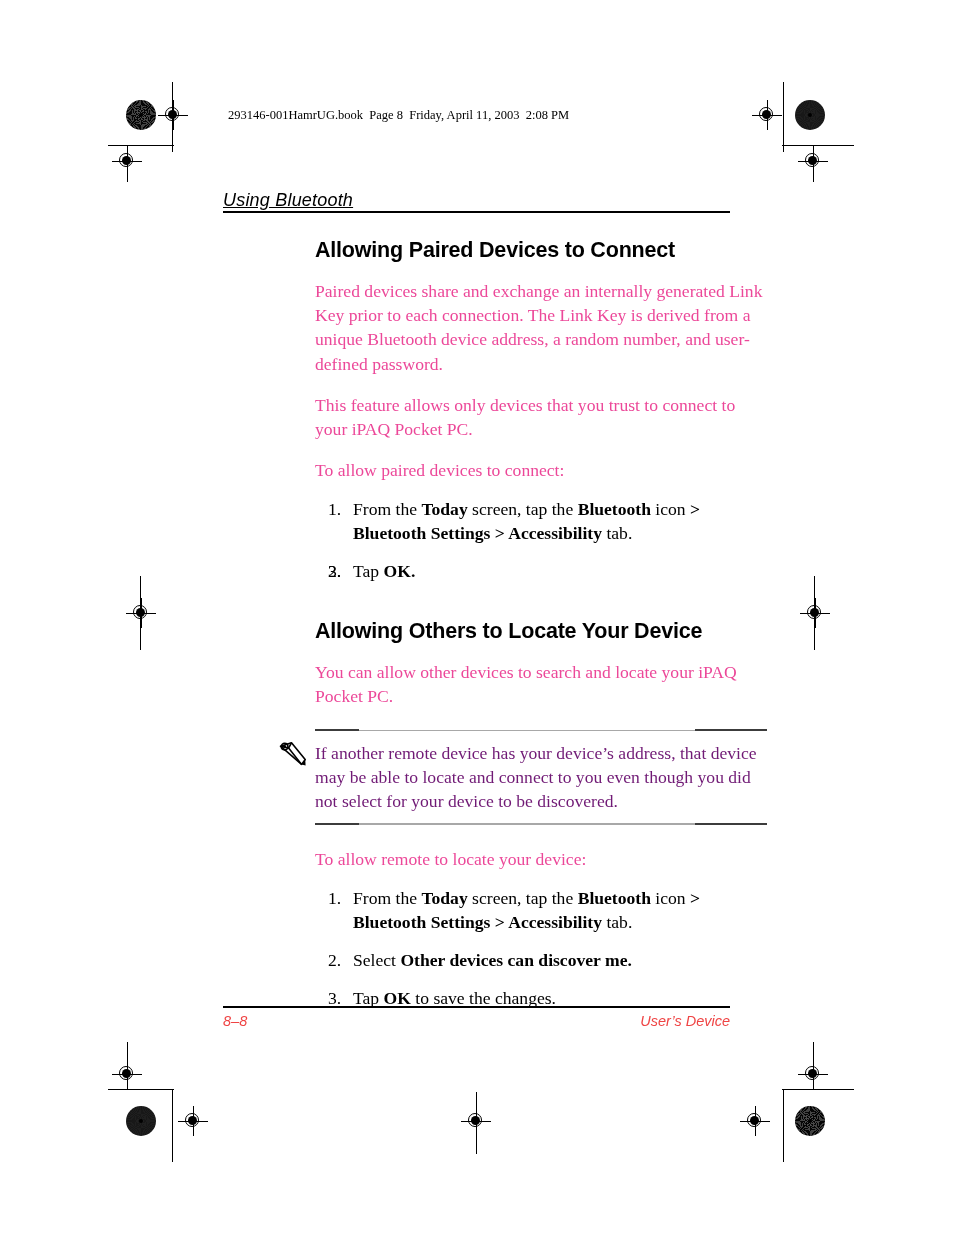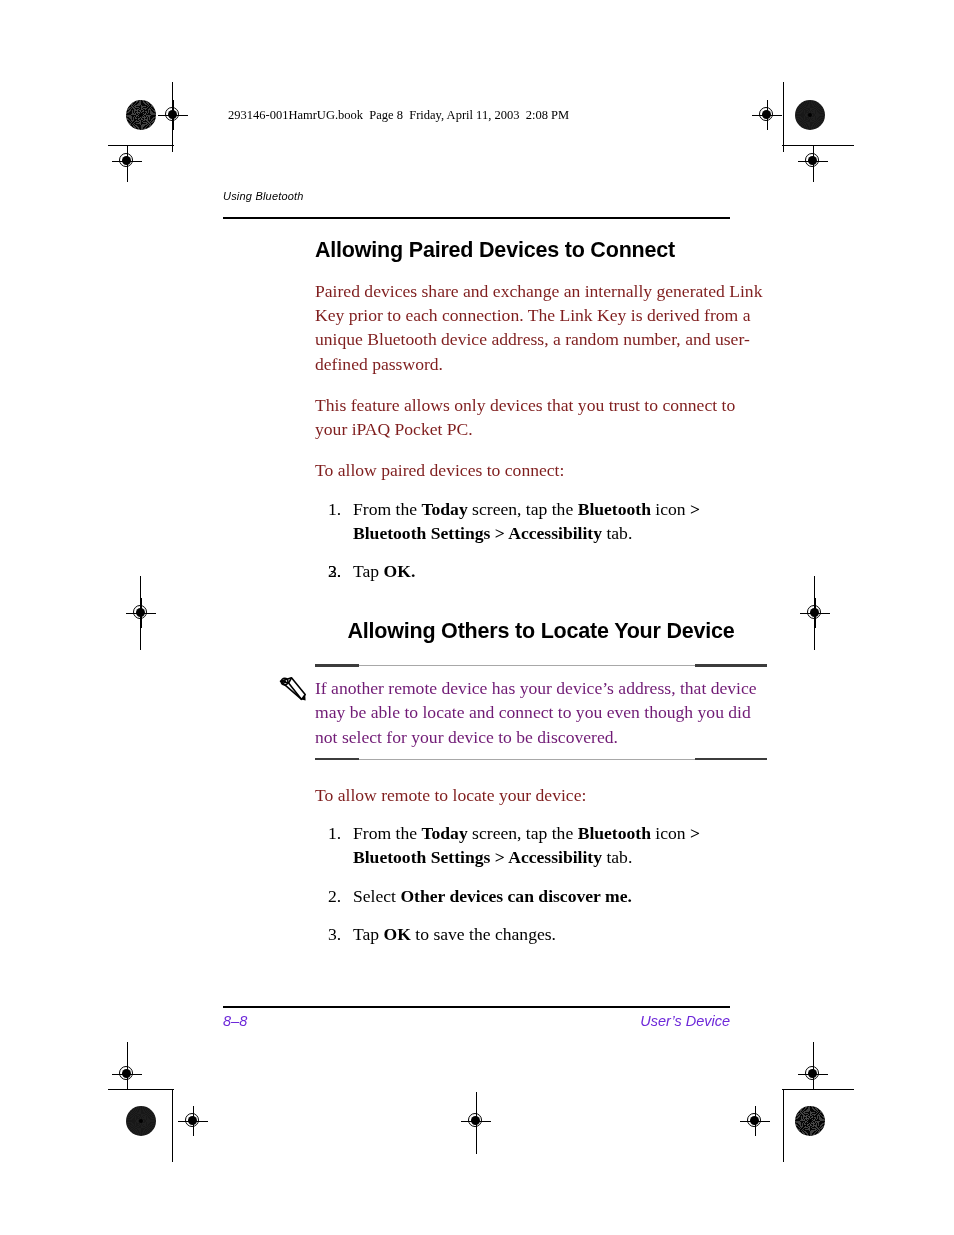--- a/index.html
+++ b/index.html
@@ -85,24 +85,25 @@
 
   .running-header {
     position: absolute;
     left: 223px;
     top: 190px;
     width: 507px;
   }
   .running-header .rh-text {
     font-family: "Liberation Sans", "DejaVu Sans", sans-serif;
     font-style: italic;
-    font-size: 11px;
+    font-size: 18px;
     letter-spacing: 0.2px;
     color: #000;
-    padding-bottom: 15px;
+    padding-bottom: 0;
+    text-decoration: underline;
   }
   .running-header .rh-rule {
     height: 1.6px;
     background: #000;
     width: 507px;
   }
 
   .book-stamp {
     position: absolute;
     left: 228px;
@@ -125,28 +126,27 @@
     font-family: "Liberation Sans", "DejaVu Sans", sans-serif;
     font-weight: bold;
     font-size: 21.5px;
     letter-spacing: -0.2px;
     margin: 0 0 16px 0;
     line-height: 1.15;
     color: #000;
   }
   h2.section-heading.second {
     margin-top: 36px;
-    text-align: center;
   }
 
   p.para {
     font-size: 17.6px;
     line-height: 1.38;
     margin: 0 0 17px 0;
-    color: #7f1d1d;
+    color: #ec4899;
   }
   p.para.tight { margin-bottom: 14px; }
 
   ol.steps {
     list-style: none;
     margin: 0 0 0 0;
     padding: 0;
   }
   ol.steps li {
     position: relative;
@@ -227,21 +227,21 @@
     width: 507px;
     margin-bottom: 5px;
   }
   .footer .ft-row {
     display: flex;
     justify-content: space-between;
     align-items: baseline;
     font-family: "Liberation Sans", "DejaVu Sans", sans-serif;
     font-style: italic;
     font-size: 14.5px;
-    color: #6d28d9;
+    color: #ef4444;
   }
 </style>
 </head>
 <body>
 
 <div id="page">
 
   <div class="cropline v" style="left:172px; top:82px; height:70px;"></div>
   <div class="cropline v" style="left:172px; top:1090px; height:72px;"></div>
   <div class="cropline v" style="left:783px; top:82px; height:70px;"></div>
@@ -363,20 +363,21 @@
       <li>
         <span class="num">2.</span>
       </li>
       <li>
         <span class="num">3.</span>
         <span class="rich"><span>Tap </span><b>OK.</b></span>
       </li>
     </ol>
 
     <h2 class="section-heading second">Allowing Others to Locate Your Device</h2>
+    <p class="para">You can allow other devices to search and locate your iPAQ Pocket PC.</p>
 
     <div class="note">
       <div class="note-rule">
         <span class="thin"></span>
           <span class="capL"></span>
           <span class="capR"></span>
       </div>
       <div class="note-body">
         <span class="note-icon">
           <svg viewBox="0 0 32 28" width="32" height="28" aria-hidden="true">

